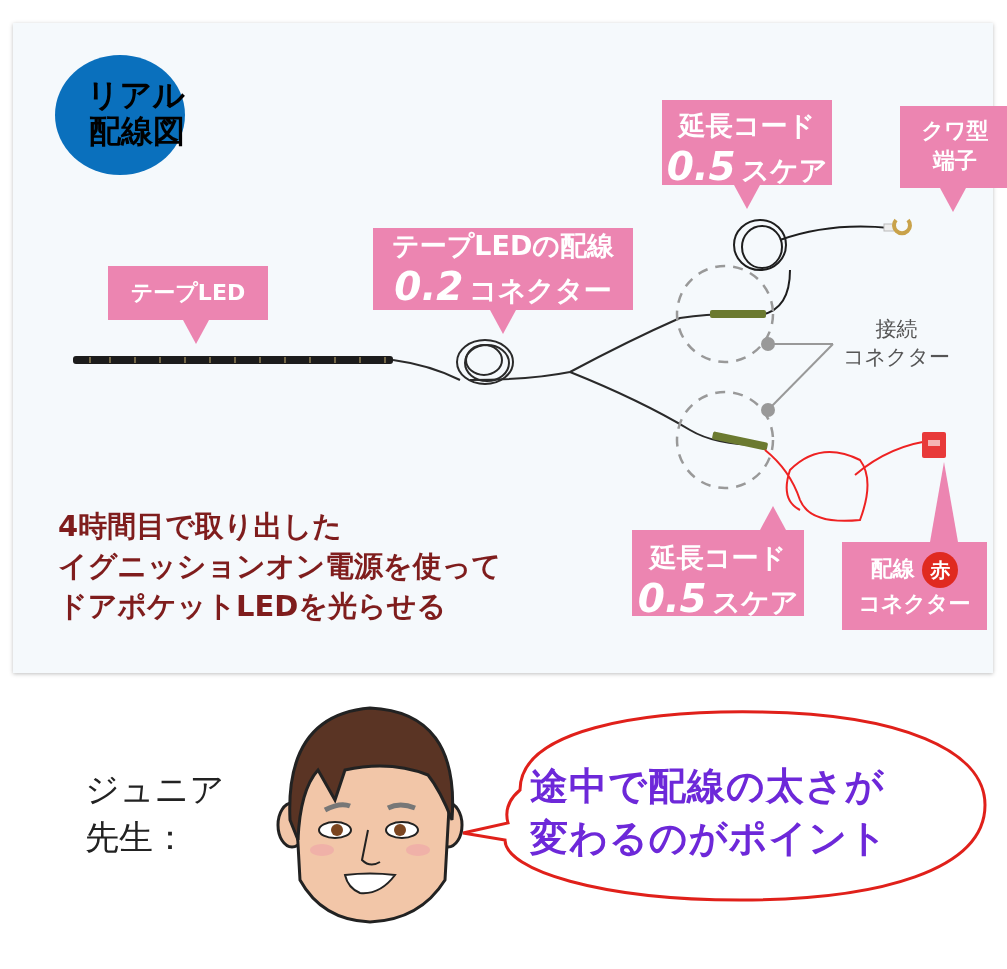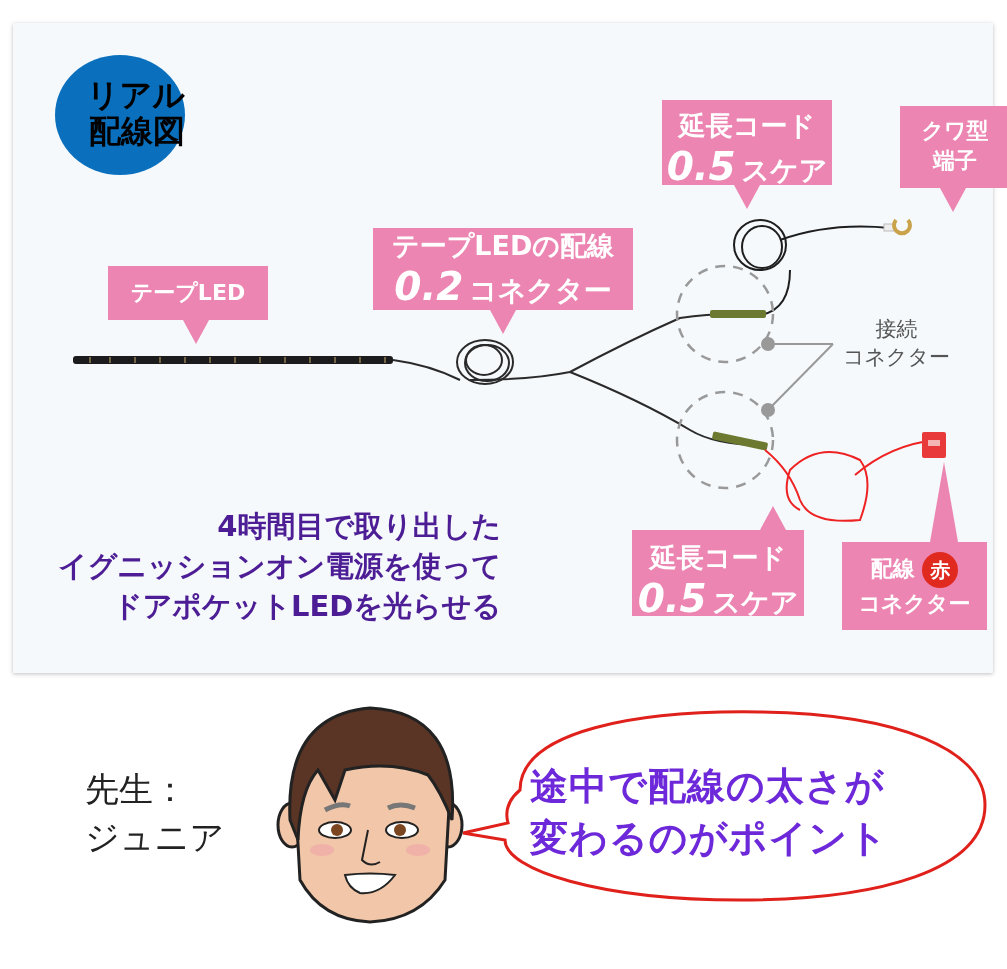--- a/index.html
+++ b/index.html
@@ -10,21 +10,21 @@
   .badge { position:absolute; left:55px; top:55px; width:130px; height:120px;
            border-radius:50%; background:#0a70bd; color:#000000; text-align:right;
            font-weight:bold; font-size:32px; line-height:36px; padding-top:22px; box-sizing:border-box; }
   .callout { position:absolute; background:#ec85b1; color:#fff; text-align:center; font-weight:bold; }
   .callout .tail { position:absolute; width:0; height:0; border-left:13px solid transparent; border-right:13px solid transparent; }
   .tail-down { border-top:24px solid #ec85b1; }
   .tail-up { border-bottom:24px solid #ec85b1; }
   .big { font-size:39px; font-weight:bold;font-style:italic; }
   .small { font-size:28px; font-weight:bold; }
   .line1 { font-size:27px; display:block; }
-  .caption { position:absolute; left:58px; top:506px; font-size:29px; font-weight:bold; color:#4c1d95; line-height:40px;text-align:right; }
+  .caption { position:absolute; left:58px; top:506px; font-size:29px; font-weight:bold; color:#7f1d1d; line-height:40px; }
   .connector-label { position:absolute; left:843px; top:315px; font-size:21px; color:#555; line-height:28px;text-align:center; }
   .red-dot { display:inline-block; width:36px; height:36px; border-radius:50%; background:#e02a20; color:#fff;
              font-size:20px; line-height:36px; text-align:center; font-weight:bold; vertical-align:middle; }
   .teacher-label { position:absolute; left:85px; top:765px; font-size:34px; color:#222; line-height:48px; }
   .speech-text { position:absolute; left:530px; top:760px; width:430px; font-size:38px; font-weight:bold; color:#6d28d9; line-height:52px; letter-spacing:1px; }
   svg { position:absolute; left:0; top:0; }
 </style>
 </head>
 <body>
 
@@ -169,20 +169,20 @@
   <div class="tail tail-up" style="left:88px; top:-80px; border-bottom-width:80px; border-left-width:14px; border-right-width:14px;"></div>
 </div>
 
 <div class="caption">
   <div>4時間目で取り出した</div>
   <div>イグニッションオン電源を使って</div>
   <div>ドアポケットLEDを光らせる</div>
 </div>
 
 <div class="teacher-label">
+  <div>ジュニア</div>
   <div>先生：</div>
-  <div>ジュニア</div>
 </div>
 
 <div class="speech-text">
   <div>途中で配線の太さが</div>
   <div>変わるのがポイント</div>
 </div>
 
 </body></html>

